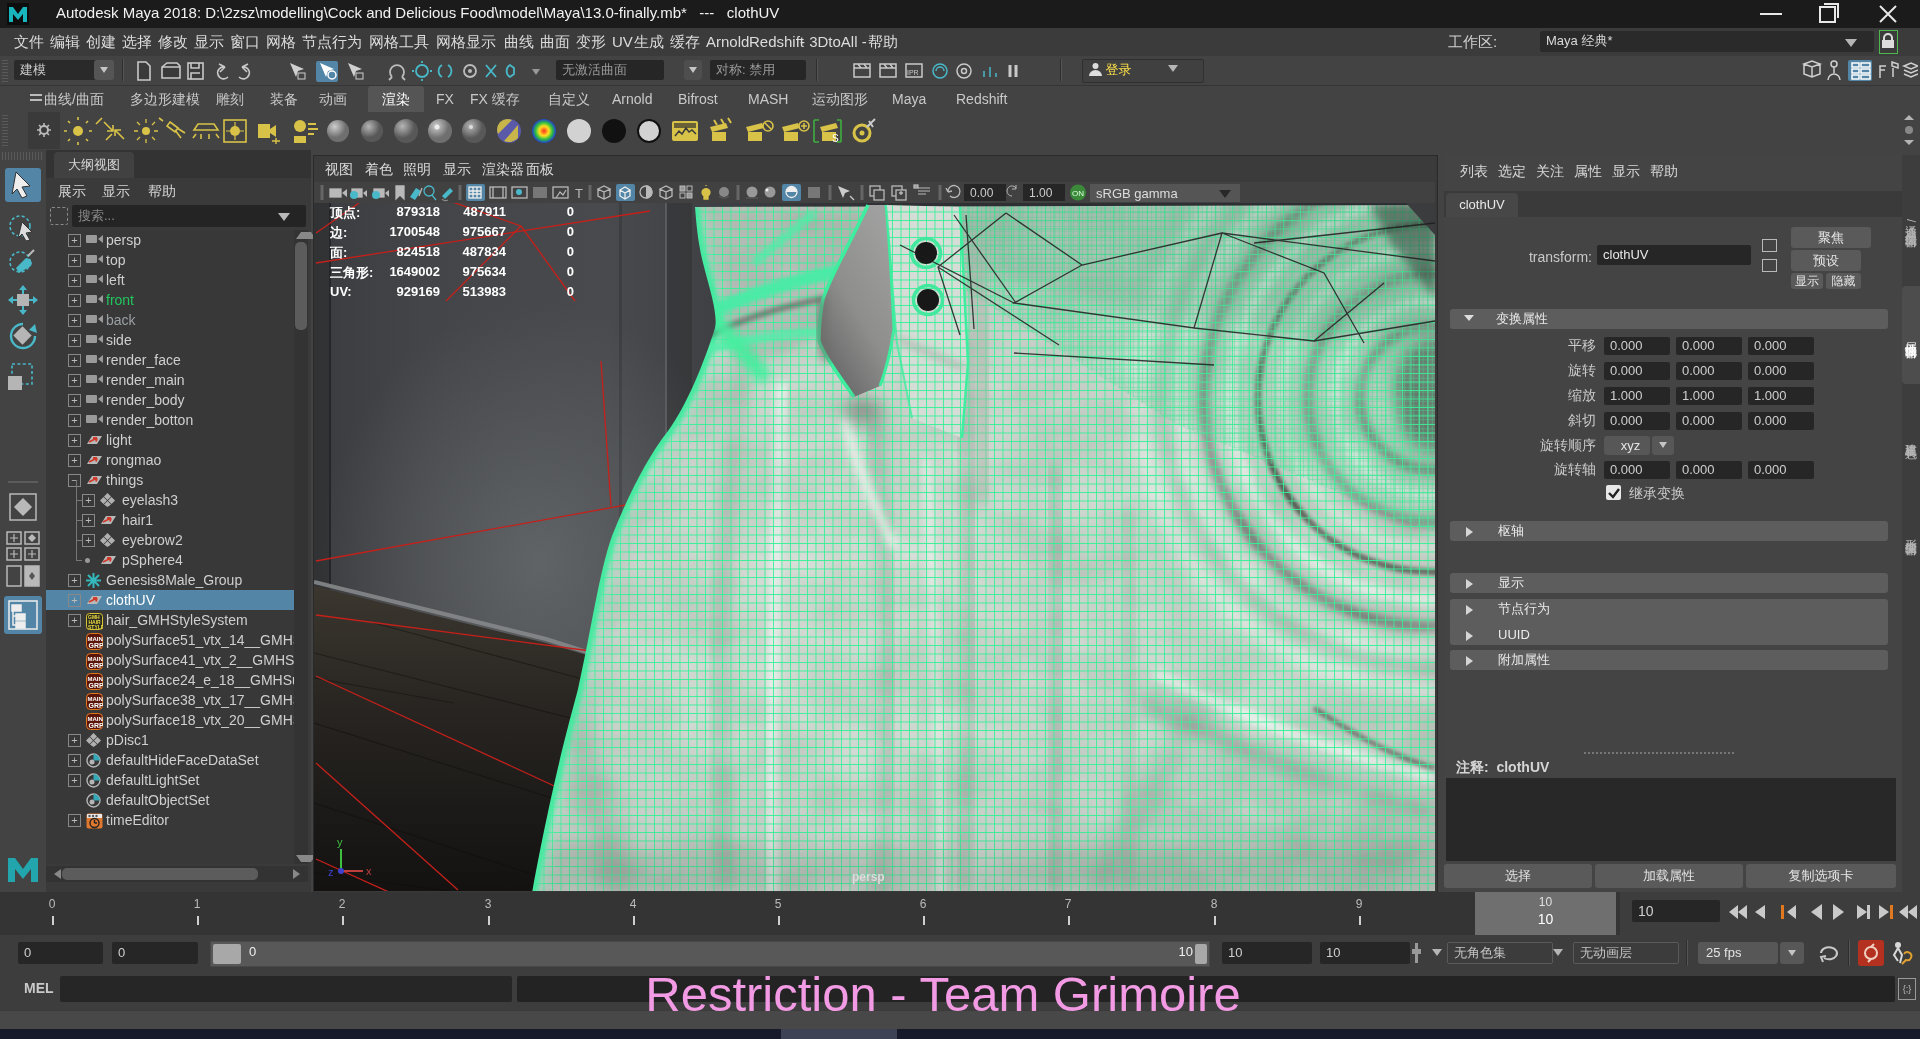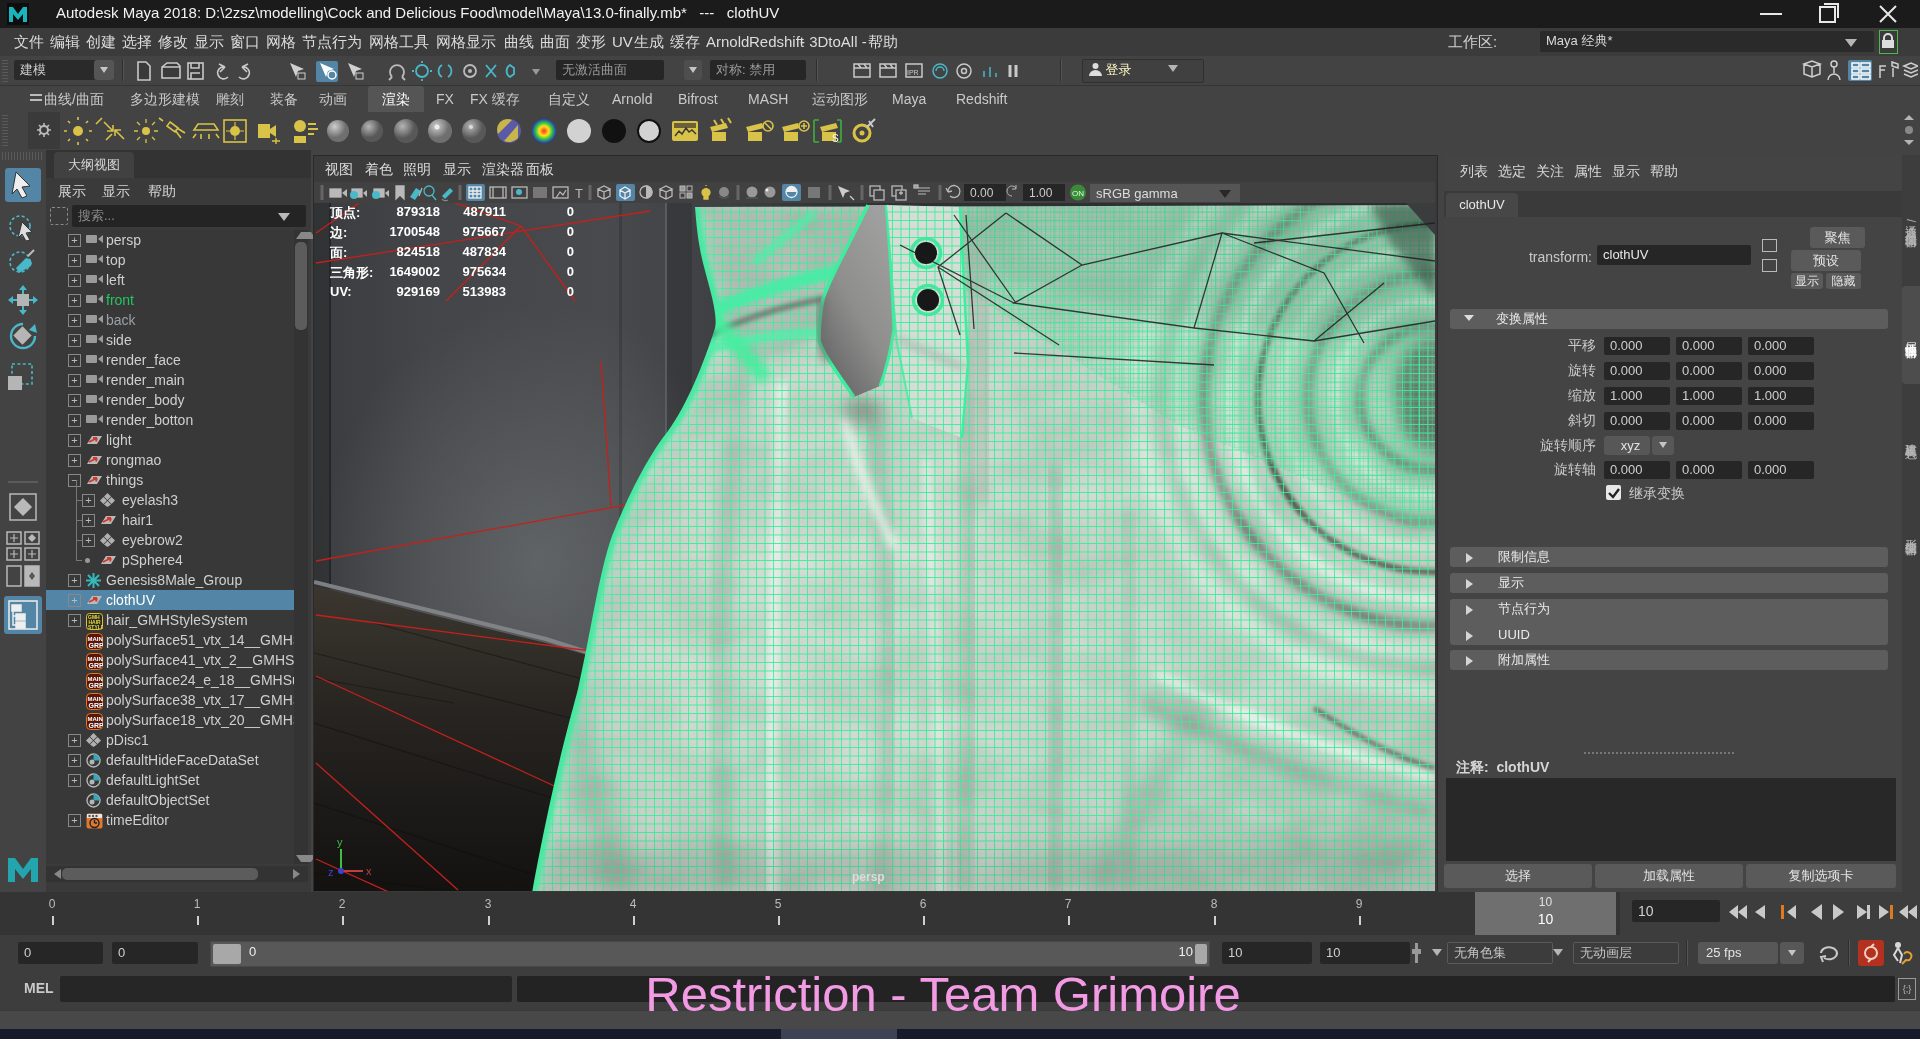--- a/index.html
+++ b/index.html
@@ -112,21 +112,21 @@
         <text x="57" y="16" font-size="7" fill="#c9c9c9" stroke="none">IPR</text>
    <circle cx="90" cy="12" r="7" stroke="#49b8c8"></circle>
         <path d="M86 12 a4 4 0 0 1 8 0" stroke="#49b8c8"></path>
    <circle cx="114" cy="12" r="7"></circle>
         <circle cx="114" cy="12" r="2.5"></circle>
    <path d="M134 18 v-6 m6 6 v-10 m6 10 v-4" stroke="#49b8c8"></path>
    <path d="M160 6 v12 m6 -12 v12" stroke-width="3"></path>
   </g>
  </svg>
  <div class="sep" style="left:1060px;top:3px;height:22px"></div>
- <div class="fld" style="left:1082px;top:3px;width:108px;height:22px;background:#404040;border:1px solid #2f2f2f;color:#fef9c3">
+ <div class="fld" style="left:1082px;top:3px;width:108px;height:22px;background:#404040;border:1px solid #2f2f2f;color:#fde047">
    <svg width="13" height="14" viewBox="0 0 13 14" style="display:inline-block;vertical-align:-2px">
         <circle cx="6.5" cy="4" r="3" fill="#ddd"></circle>
         <path d="M0 14 a6.5 6 0 0 1 13 0 Z" fill="#ddd"></path>
       </svg>
    登录</div>
  <div class="a" style="left:1168px;top:9px;width:0;height:0;border:5px solid transparent;border-top:7px solid #b5b5b5"></div>
  <svg class="a" style="left:1800px;top:2px" width="118 " height="25" viewBox="0 0 118 25">
   <g stroke="#cfcfcf" stroke-width="1.5" fill="none">
    <path d="M4 6 l8 -3 8 3 -8 3 Z M4 6 v10 l8 3 8 -3 V6 M12 9 v10"></path>
    <circle cx="34" cy="6" r="3"></circle>
@@ -924,21 +924,21 @@
       <span style="position:absolute;left:114px">属性</span>
       <span style="position:absolute;left:152px">显示</span>
       <span style="position:absolute;left:190px">帮助</span>
     </div>
  <div class="a" style="left:0;top:36px;width:458px;height:26px;background:#3a3a3a"></div>
  <div class="a" style="left:2px;top:38px;width:72px;height:24px;background:#474747;border-radius:4px 4px 0 0;color:#e8e8e8;font-size:13px;text-align:center;line-height:24px">clothUV</div>
  <div class="a" style="left:58px;top:94px;width:90px;font-size:14px;color:#c9c9c9;text-align:right">transform:</div>
  <div class="fld" style="left:153px;top:90px;width:142px;height:20px;line-height:20px"><span style="color:#e8e8e8">clothUV</span></div>
  <div class="a" style="left:318px;top:84px;width:13px;height:11px;border:1.5px solid #b9b9b9"></div>
  <div class="a" style="left:318px;top:104px;width:13px;height:11px;border:1.5px solid #b9b9b9"></div>
- <div class="btn" style="left:366px;top:72px;width:55px;height:21px;line-height:21px">聚焦</div>
+ <div class="btn" style="left:347px;top:72px;width:80px;height:21px;line-height:21px">聚焦</div>
  <div class="btn" style="left:347px;top:95px;width:70px;height:21px;line-height:21px">预设</div>
  <div class="btn" style="left:347px;top:118px;width:32px;height:16px;line-height:16px;font-size:12px">显示</div>
  <div class="btn" style="left:382px;top:118px;width:35px;height:16px;line-height:16px;font-size:12px">隐藏</div>
  <div class="hdr" style="left:6px;top:154px;width:438px;height:20px"><span class="dt" style="margin-left:14px;border-top-color:#ddd;border-width:6px 5px 0 5px"></span><span style="margin-left:22px">变换属性</span></div>
  <div class="a" style="left:62px;top:182px;width:90px;font-size:14px;color:#c9c9c9;text-align:right">平移</div>
  <div class="fld" style="left:160px;top:182px;width:54px;height:18px;line-height:18px">0.000</div>
  <div class="fld" style="left:232px;top:182px;width:54px;height:18px;line-height:18px">0.000</div>
  <div class="fld" style="left:304px;top:182px;width:54px;height:18px;line-height:18px">0.000</div>
  <div class="a" style="left:62px;top:207px;width:90px;font-size:14px;color:#c9c9c9;text-align:right">旋转</div>
  <div class="fld" style="left:160px;top:207px;width:54px;height:18px;line-height:18px">0.000</div>
@@ -957,21 +957,21 @@
  <div class="btn" style="left:208px;top:281px;width:22px;height:19px;line-height:17px;background:#575757"><span class="dt" style="margin-top:6px"></span></div>
  <div class="a" style="left:34px;top:306px;width:118px;font-size:14px;color:#c9c9c9;text-align:right">旋转轴</div>
  <div class="fld" style="left:160px;top:306px;width:54px;height:18px;line-height:18px">0.000</div>
  <div class="fld" style="left:232px;top:306px;width:54px;height:18px;line-height:18px">0.000</div>
  <div class="fld" style="left:304px;top:306px;width:54px;height:18px;line-height:18px">0.000</div>
  <div class="a" style="left:162px;top:330px;width:15px;height:15px;background:#e8e8e8;border-radius:2px"></div>
  <svg class="a" style="left:163px;top:331px" width="14" height="14" viewBox="0 0 14 14">
       <path d="M2 7 l4 4 6 -8" stroke="#222" stroke-width="2.4" fill="none"></path>
     </svg>
  <div class="a" style="left:185px;top:330px;font-size:14px;color:#c9c9c9">继承变换</div>
- <div class="hdr" style="left:6px;top:392px;width:438px;height:20px"><span class="rt" style="margin-left:16px"></span><span style="margin-left:20px">限制信息</span></div>
+ <div class="hdr" style="left:6px;top:366px;width:438px;height:20px"><span class="rt" style="margin-left:16px"></span><span style="margin-left:20px">枢轴</span></div>
  <div class="hdr" style="left:6px;top:418px;width:438px;height:20px"><span class="rt" style="margin-left:16px"></span><span style="margin-left:20px">显示</span></div>
  <div class="hdr" style="left:6px;top:444px;width:438px;height:36px"><span class="rt" style="margin-left:16px"></span><span style="margin-left:20px">节点行为</span></div>
  <div class="hdr" style="left:6px;top:470px;width:438px;height:20px"><span class="rt" style="margin-left:16px"></span><span style="margin-left:20px">UUID</span></div>
  <div class="hdr" style="left:6px;top:495px;width:438px;height:20px"><span class="rt" style="margin-left:16px"></span><span style="margin-left:20px">附加属性</span></div>
  <div class="a" style="left:140px;top:597px;width:150px;border-top:2px dotted #777"></div>
  <div class="a" style="left:12px;top:604px;font-size:14px;font-weight:bold;color:#d5d5d5">注释:&nbsp;&nbsp;clothUV</div>
  <div class="a" style="left:2px;top:623px;width:450px;height:83px;background:#282828"></div>
  <div class="btn" style="left:0;top:709px;width:148px;height:24px;line-height:24px">选择</div>
  <div class="btn" style="left:151px;top:709px;width:148px;height:24px;line-height:24px">加载属性</div>
  <div class="btn" style="left:302px;top:709px;width:150px;height:24px;line-height:24px">复制选项卡</div>

